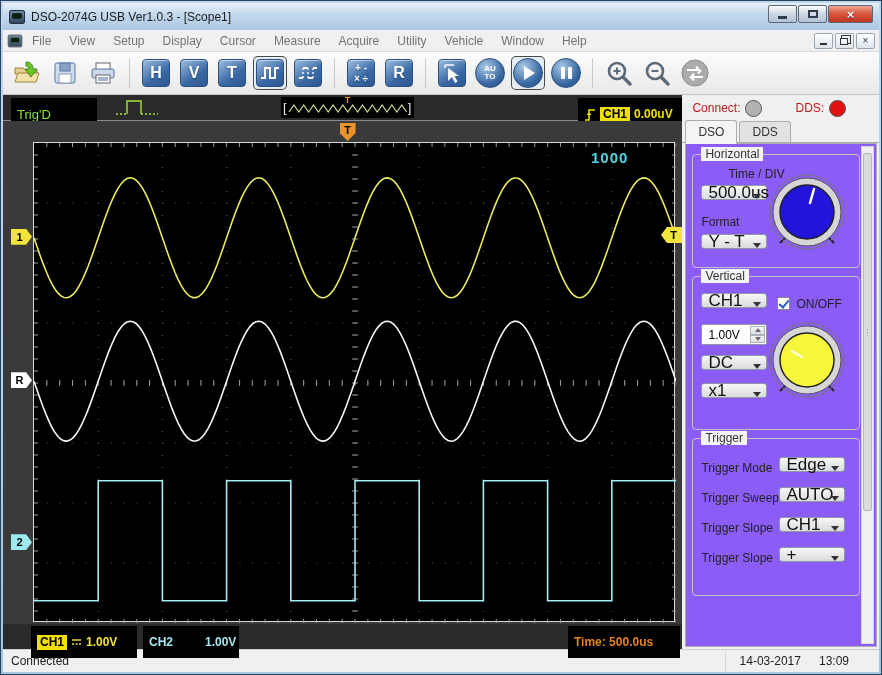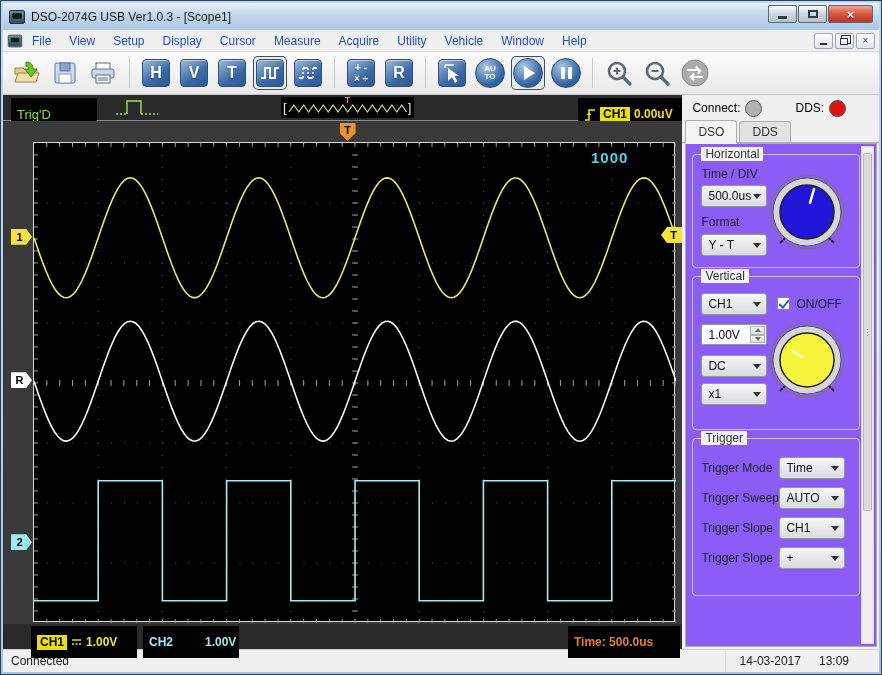--- a/index.html
+++ b/index.html
@@ -18,21 +18,21 @@
   .winbtn { width:29px; height:18px; border:1px solid #5a6878; border-radius:2px; margin-left:1px;
             background:linear-gradient(#fdfdfd,#cdd6e2 50%,#b6c2d2); display:flex; align-items:center; justify-content:center; }
   .winbtn.close { width:45px; background:linear-gradient(#f0a796,#d95a40 45%,#bf3420); }
   .glyph-min { width:9px; height:3px; background:#2e3b4a; margin-top:6px; }
   .glyph-max { width:10px; height:8px; border:2px solid #2e3b4a; }
   .glyph-x { color:#fff; font-size:13px; font-weight:bold; line-height:13px; text-shadow:0 1px 1px #802; }
   
   .menubar { height:22px; background:#f0f0f0; display:flex; align-items:center; padding:0 4px; position:relative;
              border-bottom:1px solid #d9d9d9; }
   .menubar .appicon { transform:scale(.9); }
-  .menuitem { font-size:12px; color:#1d4ed8; padding:3px 9px; cursor:default; }
+  .menuitem { font-size:12px; color:#737373; padding:3px 9px; cursor:default; }
   .mdibtns { position:absolute; right:4px; display:flex; }
   .mdibtn { width:19px; height:16px; border:1px solid #9aa6b4; border-radius:2px; margin-left:2px;
             background:linear-gradient(#fff,#dde4ec); display:flex; align-items:center; justify-content:center;
             font-size:10px; color:#333; }
   .g-min2 { width:7px; height:2px; background:#333; margin-top:7px; }
   .g-rest { width:8px; height:7px; border:1px solid #333; box-shadow:2px -2px 0 -0px #f0f0f0,2px -2px 0 1px #333; margin:2px 0 0 -2px; }
   
   .toolbar { height:43px; background:linear-gradient(#fcfcfc,#e9e9e9); border-bottom:1px solid #c6c6c6;
              display:flex; align-items:center; padding:0 8px; gap:6px; }
   .tsep { width:1px; height:30px; background:#c9c9c9; margin:0 4px; }
@@ -75,33 +75,33 @@
   
   .chbar { height:25px; position:relative; background:#2a2a2a; }
   .chbar .blackbox { top:2px; }
   .ch1-box { left:28px; width:106px; gap:4px; }
   .ch2-box { left:140px; width:96px; gap:16px; }
   .cyan { color:#a0e8ee; } .yellowtx { color:#f0e43c; }
   .chv { font-size:12px; font-weight:bold; }
   .time-box { left:565px; width:112px; color:#e5821e; font-size:12px; font-weight:bold; }
   
   .right-pane { width:197px; background:#f0f0f0; display:flex; flex-direction:column; }
-  .connect-row { height:26px; display:flex; align-items:center; font-size:12px; color:#000000; padding:0 10px; gap:5px; }
+  .connect-row { height:26px; display:flex; align-items:center; font-size:12px; color:#b91c1c; padding:0 10px; gap:5px; }
   .led { width:17px; height:17px; border-radius:50%; border:1px solid #555; }
   .tabs { height:22px; display:flex; padding-left:3px; position:relative; }
   .tabs::after { content:''; position:absolute; left:0; right:0; bottom:0; border-bottom:1px solid #adadad; }
   .tab { font-size:12px; padding:3px 12px 2px; border:1px solid #adadad; border-bottom:none;
          border-radius:3px 3px 0 0; background:#e2e2e2; color:#333; margin-right:2px; position:relative; }
   .tab.active { background:#f4f4f4; z-index:2; padding-top:4px; margin-top:-2px; border-bottom:1px solid #f4f4f4; bottom:-1px; }
   .tab-content { flex:1; margin:0 2px 2px 3px; border:1px solid #adadad; background:#8b5cf6; position:relative; }
   .group { position:absolute; left:6px; width:168px; border:1px solid #c4c4c4; border-radius:4px; }
   .group-label { position:absolute; top:-8px; left:8px; background:#f4f4f4; padding:0 4px; font-size:12px; color:#333; }
   .fieldlabel { position:absolute; font-size:12px; color:#222; left:8px; }
-  .combo { position:absolute; width:66px; height:22px; border:1px solid #8e9aa5; border-radius:3px;
-           background:linear-gradient(#f8f8f8,#e4e6e8 60%,#d8dadc); font-size:12px; color:#111;
+  .combo { position:absolute; width:66px; height:15px; border:1px solid #8e9aa5; border-radius:3px;
+           background:linear-gradient(#f8f8f8,#e4e6e8 60%,#d8dadc); font-size:17px; color:#111;
            display:flex; align-items:center; padding-left:6px; }
   .combo .arr { position:absolute; right:5px; top:8px; width:0; height:0;
                 border-left:4px solid transparent; border-right:4px solid transparent; border-top:5px solid #333; }
   .spinner { position:absolute; width:66px; height:21px; border:1px solid #8e9aa5; background:#fff; border-radius:2px;
              font-size:12px; display:flex; align-items:center; padding-left:6px; }
   .spinbtns { position:absolute; right:1px; top:1px; bottom:1px; width:15px; display:flex; flex-direction:column; }
   .spinbtns i { flex:1; background:linear-gradient(#f6f6f6,#dcdee0); border:1px solid #aab2ba; display:flex; align-items:center; justify-content:center; }
   .spin-up::after { content:''; border-left:3px solid transparent; border-right:3px solid transparent; border-bottom:4px solid #666; }
   .spin-dn::after { content:''; border-left:3px solid transparent; border-right:3px solid transparent; border-top:4px solid #666; }
   .checkbox { position:absolute; width:13px; height:13px; background:#fff; border:1px solid #8a8a8a; border-radius:2px; }
@@ -635,21 +635,21 @@
         <span class="led" id="dds-led" style="background: rgb(225, 18, 18);"></span>
       </div>
       <div class="tabs">
         <div class="tab active">DSO</div>
         <div class="tab">DDS</div>
       </div>
       <div class="tab-content">
 
         <div class="group" style="top:10px; height:114px;">
           <span class="group-label">Horizontal</span>
-          <span class="fieldlabel" style="top:12px;">Time / DIV</span>
+          <span class="fieldlabel" style="top:12px;margin-left:27px;">Time / DIV</span>
           <div class="combo" style="left:8px; top:30px;">
             <span>500.0us</span>
               <i class="arr"></i>
           </div>
           <span class="fieldlabel" style="top:60px;">Format</span>
           <div class="combo" style="left:8px; top:79px;text-align:center;">
             <span>Y - T</span>
               <i class="arr"></i>
           </div>
           <svg class="knob" style="left:75px; top:18px;" width="78" height="78" viewBox="0 0 78 78">
@@ -692,21 +692,21 @@
             <circle cx="39" cy="39" r="34" fill="#d6d6d6" stroke="#555" stroke-width="1"></circle>
             <circle id="v-knob-face" cx="39" cy="39" r="27" fill="#f6f63a" stroke="#222" stroke-width="1.5"></circle>
             <line x1="24" y1="30" x2="34" y2="36" stroke="#fff" stroke-width="2.5" stroke-linecap="round" opacity="0.8"></line>
           </svg>
         </div>
 
         <div class="group" style="top:294px; height:158px;">
           <span class="group-label">Trigger</span>
           <span class="fieldlabel" style="top:22px;">Trigger Mode</span>
           <div class="combo" style="left:86px; top:18px;">
-            <span>Time</span>
+            <span>Edge</span>
               <i class="arr"></i>
           </div>
           <span class="fieldlabel" style="top:52px;">Trigger Sweep</span>
           <div class="combo" style="left:86px; top:48px;">
             <span>AUTO</span>
               <i class="arr"></i>
           </div>
           <span class="fieldlabel" style="top:82px;">Trigger Slope</span>
           <div class="combo" style="left:86px; top:78px;">
             <span>CH1</span>

